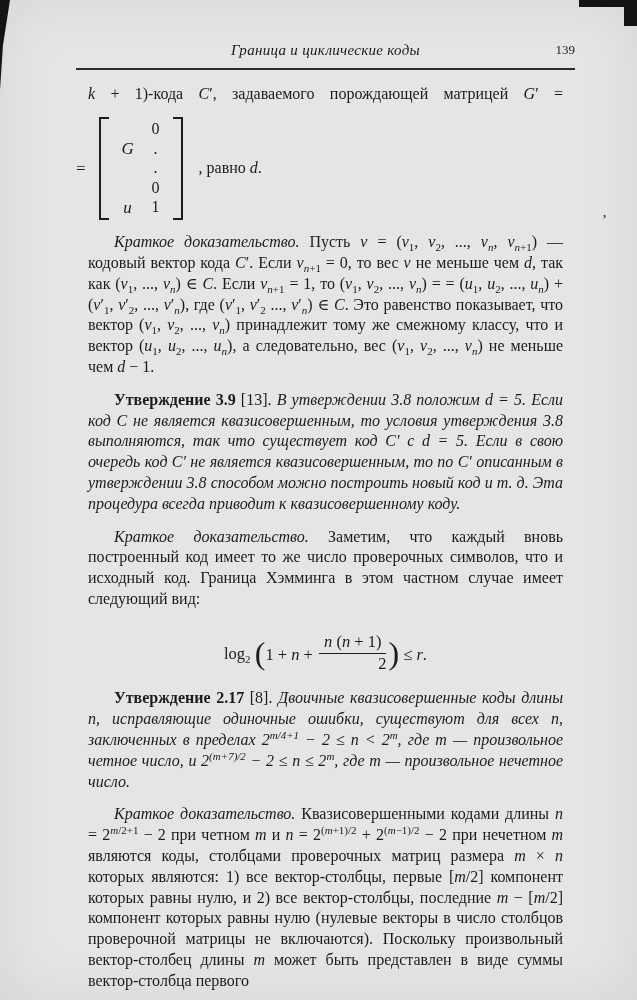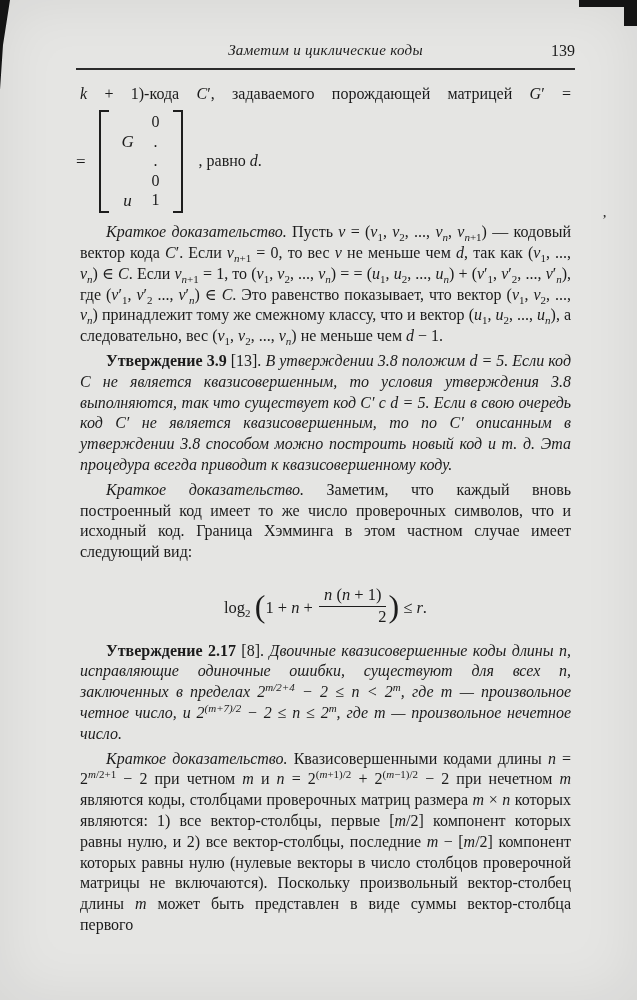--- a/index.html
+++ b/index.html
@@ -31,30 +31,30 @@
   
   .running-head {
     position: relative;
     text-align: center;
     font-size: 15px;
     height: 20px;
   }
   .head-title { font-style: italic; letter-spacing: 0.3px; }
   .page-num {
     position: absolute; right: 0; top: 0;
-    font-style: normal; font-size: 16px; text-align: center;
+    font-style: normal; font-size: 13px; text-align: center;
   }
   .head-rule {
     border: 0;
     border-top: 2px solid #2b2b2b;
     margin: 6px 0 14px 0;
   }
   
   .body-text { font-size: 16px; line-height: 1.3; text-align: justify; }
-  .body-text p { margin: 4px; }
+  .body-text p { margin: 12px; }
   .indent { text-indent: 26px; }
   .cont { text-align: justify; text-align-last: justify; }
   sub, sup { font-size: 11px; line-height: 0; }
   
   .matrix-line {
     display: flex; align-items: center;
     margin: 5px 0 9px 0;
   }
   .mx-eq { font-size: 17px; margin-right: 13px; }
   .matrix { display: inline-flex; align-items: stretch; }
@@ -86,21 +86,21 @@
 <body>
 
 <div class="page">
 
   <div class="artifact art-tl"></div>
   <div class="artifact art-tr1"></div>
   <div class="artifact art-tr2"></div>
   <span class="stray">’</span>
 
   <header class="running-head">
-    <span class="head-title">Заметим и циклические коды</span>
+    <span class="head-title">Граница и циклические коды</span>
     <span class="page-num">139</span>
   </header>
   <div class="head-rule"></div>
 
   <main class="body-text">
 
     <p class="cont"><i>k</i> + 1)-кода <i>C</i>′, задаваемого порождающей матрицей <i>G</i>′ =</p>
 
     <div class="matrix-line">
       <span class="mx-eq">=</span>
@@ -127,18 +127,18 @@
 
     <p class="indent"><b>Утверждение 3.9</b> [13]. <i>В утверждении 3.8 положим d = 5. Если код C не является квазисовершенным, то условия утверждения 3.8 выполняются, так что существует код C′ с d = 5. Если в свою очередь код C′ не является квазисовершенным, то по C′ описанным в утверждении 3.8 способом можно построить новый код и т. д. Эта процедура всегда приводит к квазисовершенному коду.</i></p>
 
     <p class="indent"><i>Краткое доказательство.</i> Заметим, что каждый вновь построенный код имеет то же число проверочных символов, что и исходный код. Граница Хэмминга в этом частном случае имеет следующий вид:</p>
 
     <div class="formula">
       <span class="f-lhs">log<sub>2</sub>&nbsp;</span><span class="paren">(</span><span class="f-mid">1 + <i>n</i> + </span><span class="frac"><span class="num"><i>n</i> (<i>n</i> + 1)</span><span class="den">2</span></span><span class="paren">)</span><span class="f-rhs"> ≤ <i>r</i>.</span>
     </div>
 
 
-    <p class="indent"><b>Утверждение 2.17</b> [8]. <i>Двоичные квазисовершенные коды длины n, исправляющие одиночные ошибки, существуют для всех n, заключенных в пределах 2<sup>m/2+4</sup> − 2 ≤ n &lt; 2<sup>m</sup>, где m — произвольное четное число, и 2<sup>(m+7)/2</sup> − 2 ≤ n ≤ 2<sup>m</sup>, где m — произвольное нечетное число.</i></p>
+    <p class="indent"><b>Утверждение 2.17</b> [8]. <i>Двоичные квазисовершенные коды длины n, исправляющие одиночные ошибки, существуют для всех n, заключенных в пределах 2<sup>m/4+1</sup> − 2 ≤ n &lt; 2<sup>m</sup>, где m — произвольное четное число, и 2<sup>(m+7)/2</sup> − 2 ≤ n ≤ 2<sup>m</sup>, где m — произвольное нечетное число.</i></p>
 
     <p class="indent"><i>Краткое доказательство.</i> Квазисовершенными кодами длины <i>n</i> = 2<sup><i>m</i>/2+1</sup> − 2 при четном <i>m</i> и <i>n</i> = 2<sup>(<i>m</i>+1)/2</sup> + 2<sup>(<i>m</i>−1)/2</sup> − 2 при нечетном <i>m</i> являются коды, столбцами проверочных матриц размера <i>m</i> × <i>n</i> которых являются: 1) все вектор-столбцы, первые [<i>m</i>/2] компонент которых равны нулю, и 2) все вектор-столбцы, последние <i>m</i> − [<i>m</i>/2] компонент которых равны нулю (нулевые векторы в число столбцов проверочной матрицы не включаются). Поскольку произвольный вектор-столбец длины <i>m</i> может быть представлен в виде суммы вектор-столбца первого</p>
 
   </main>
 </div>
 
 </body></html>

